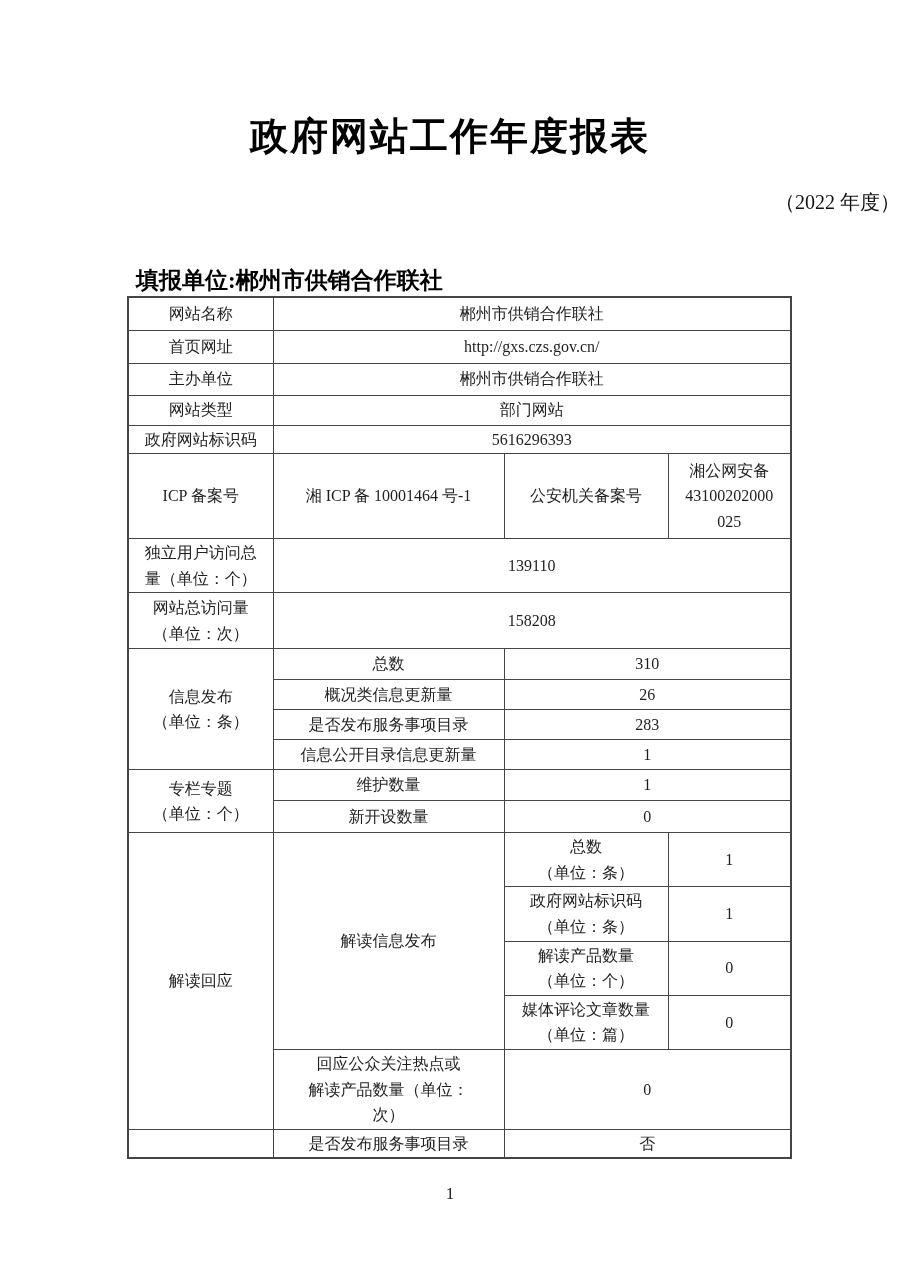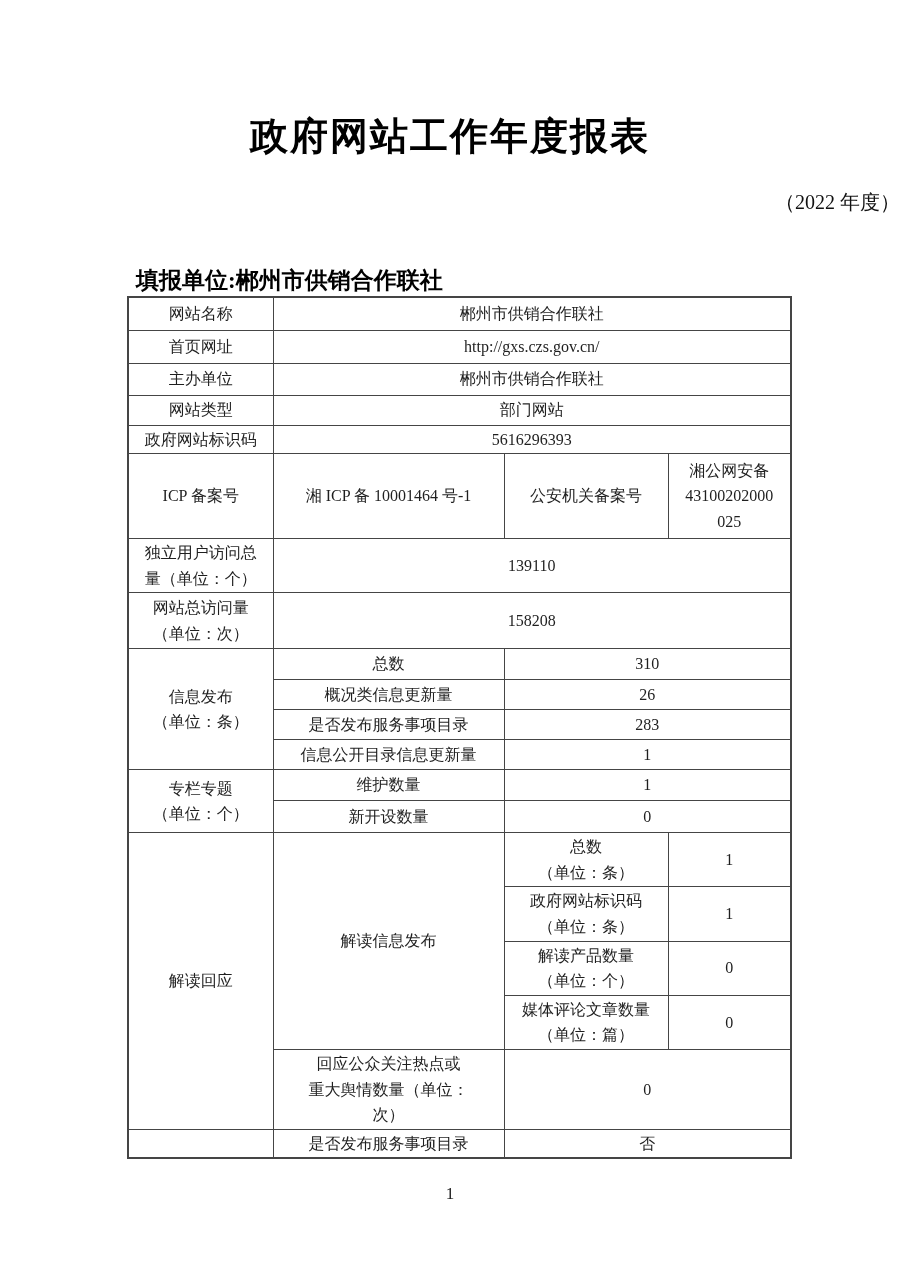--- a/index.html
+++ b/index.html
@@ -168,21 +168,21 @@
       <tr style="height:52px">
         <td>
           <div>媒体评论文章数量</div>
           <div>（单位：篇）</div>
         </td>
         <td>0</td>
       </tr>
       <tr style="height:78px">
         <td>
           <div>回应公众关注热点或</div>
-          <div>重大舆情数量（单位：</div>
+          <div>解读产品数量（单位：</div>
           <div>次）</div>
         </td>
         <td colspan="2">0</td>
       </tr>
       <tr style="height:26px">
         <td></td>
         <td>是否发布服务事项目录</td>
         <td colspan="2">否</td>
       </tr>
     </tbody>

